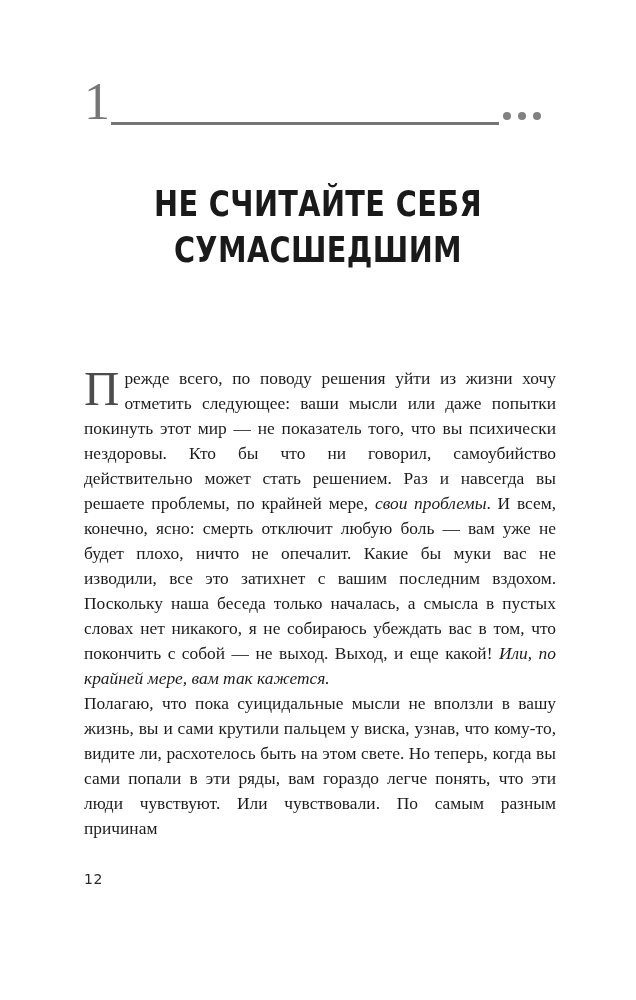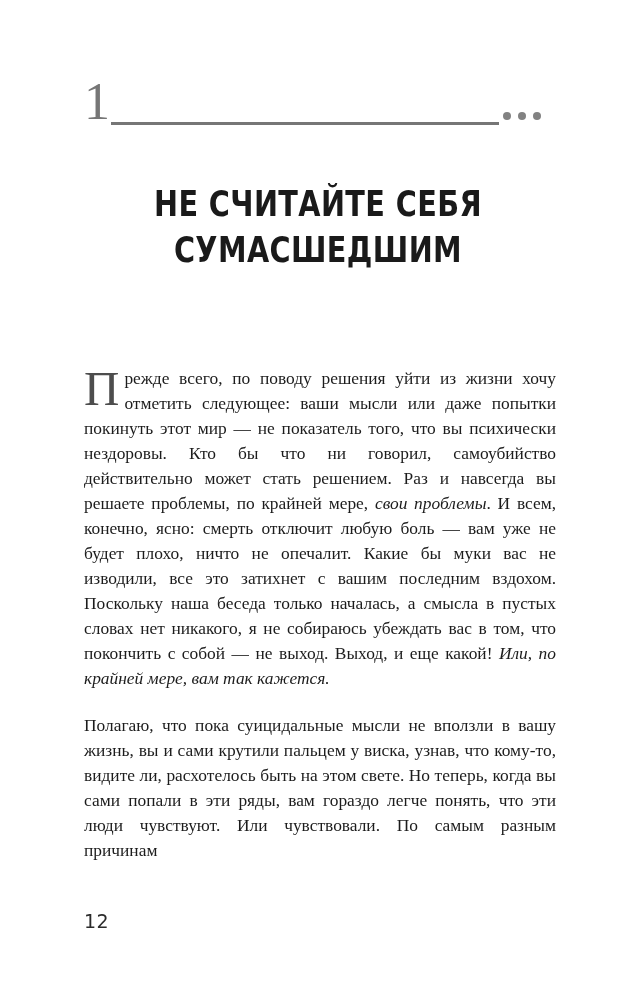--- a/index.html
+++ b/index.html
@@ -98,21 +98,20 @@
     font-size: 17.4px;
     line-height: 25px;
     color: #1c1c1c;
     text-align: justify;
     text-justify: inter-word;
     margin: 0;
     hyphens: manual;
   }
 
   .para + .para {
-    margin-top: 22px;
   }
 
   .para em,
   .para .italic {
   }
 
   
   .dropcap {
     float: left;
     font-family: "Liberation Serif", "DejaVu Serif", serif;
@@ -121,23 +120,23 @@
     color: #4d4d4d;
     padding: 0 5px 0 0;
     margin-top: 1px;
     font-weight: 400;
   }
 
   
   .folio {
     position: absolute;
     left: 84px;
-    top: 912px;
+    top: 872px;
     font-family: "DejaVu Sans", "Liberation Sans", sans-serif;
-    font-size: 19px;
+    font-size: 14px;
     line-height: 1;
     color: #2b2b2b;
     letter-spacing: 0.5px;
   }
 </style>
 </head>
 <body>
 
 <div class="page">
 

